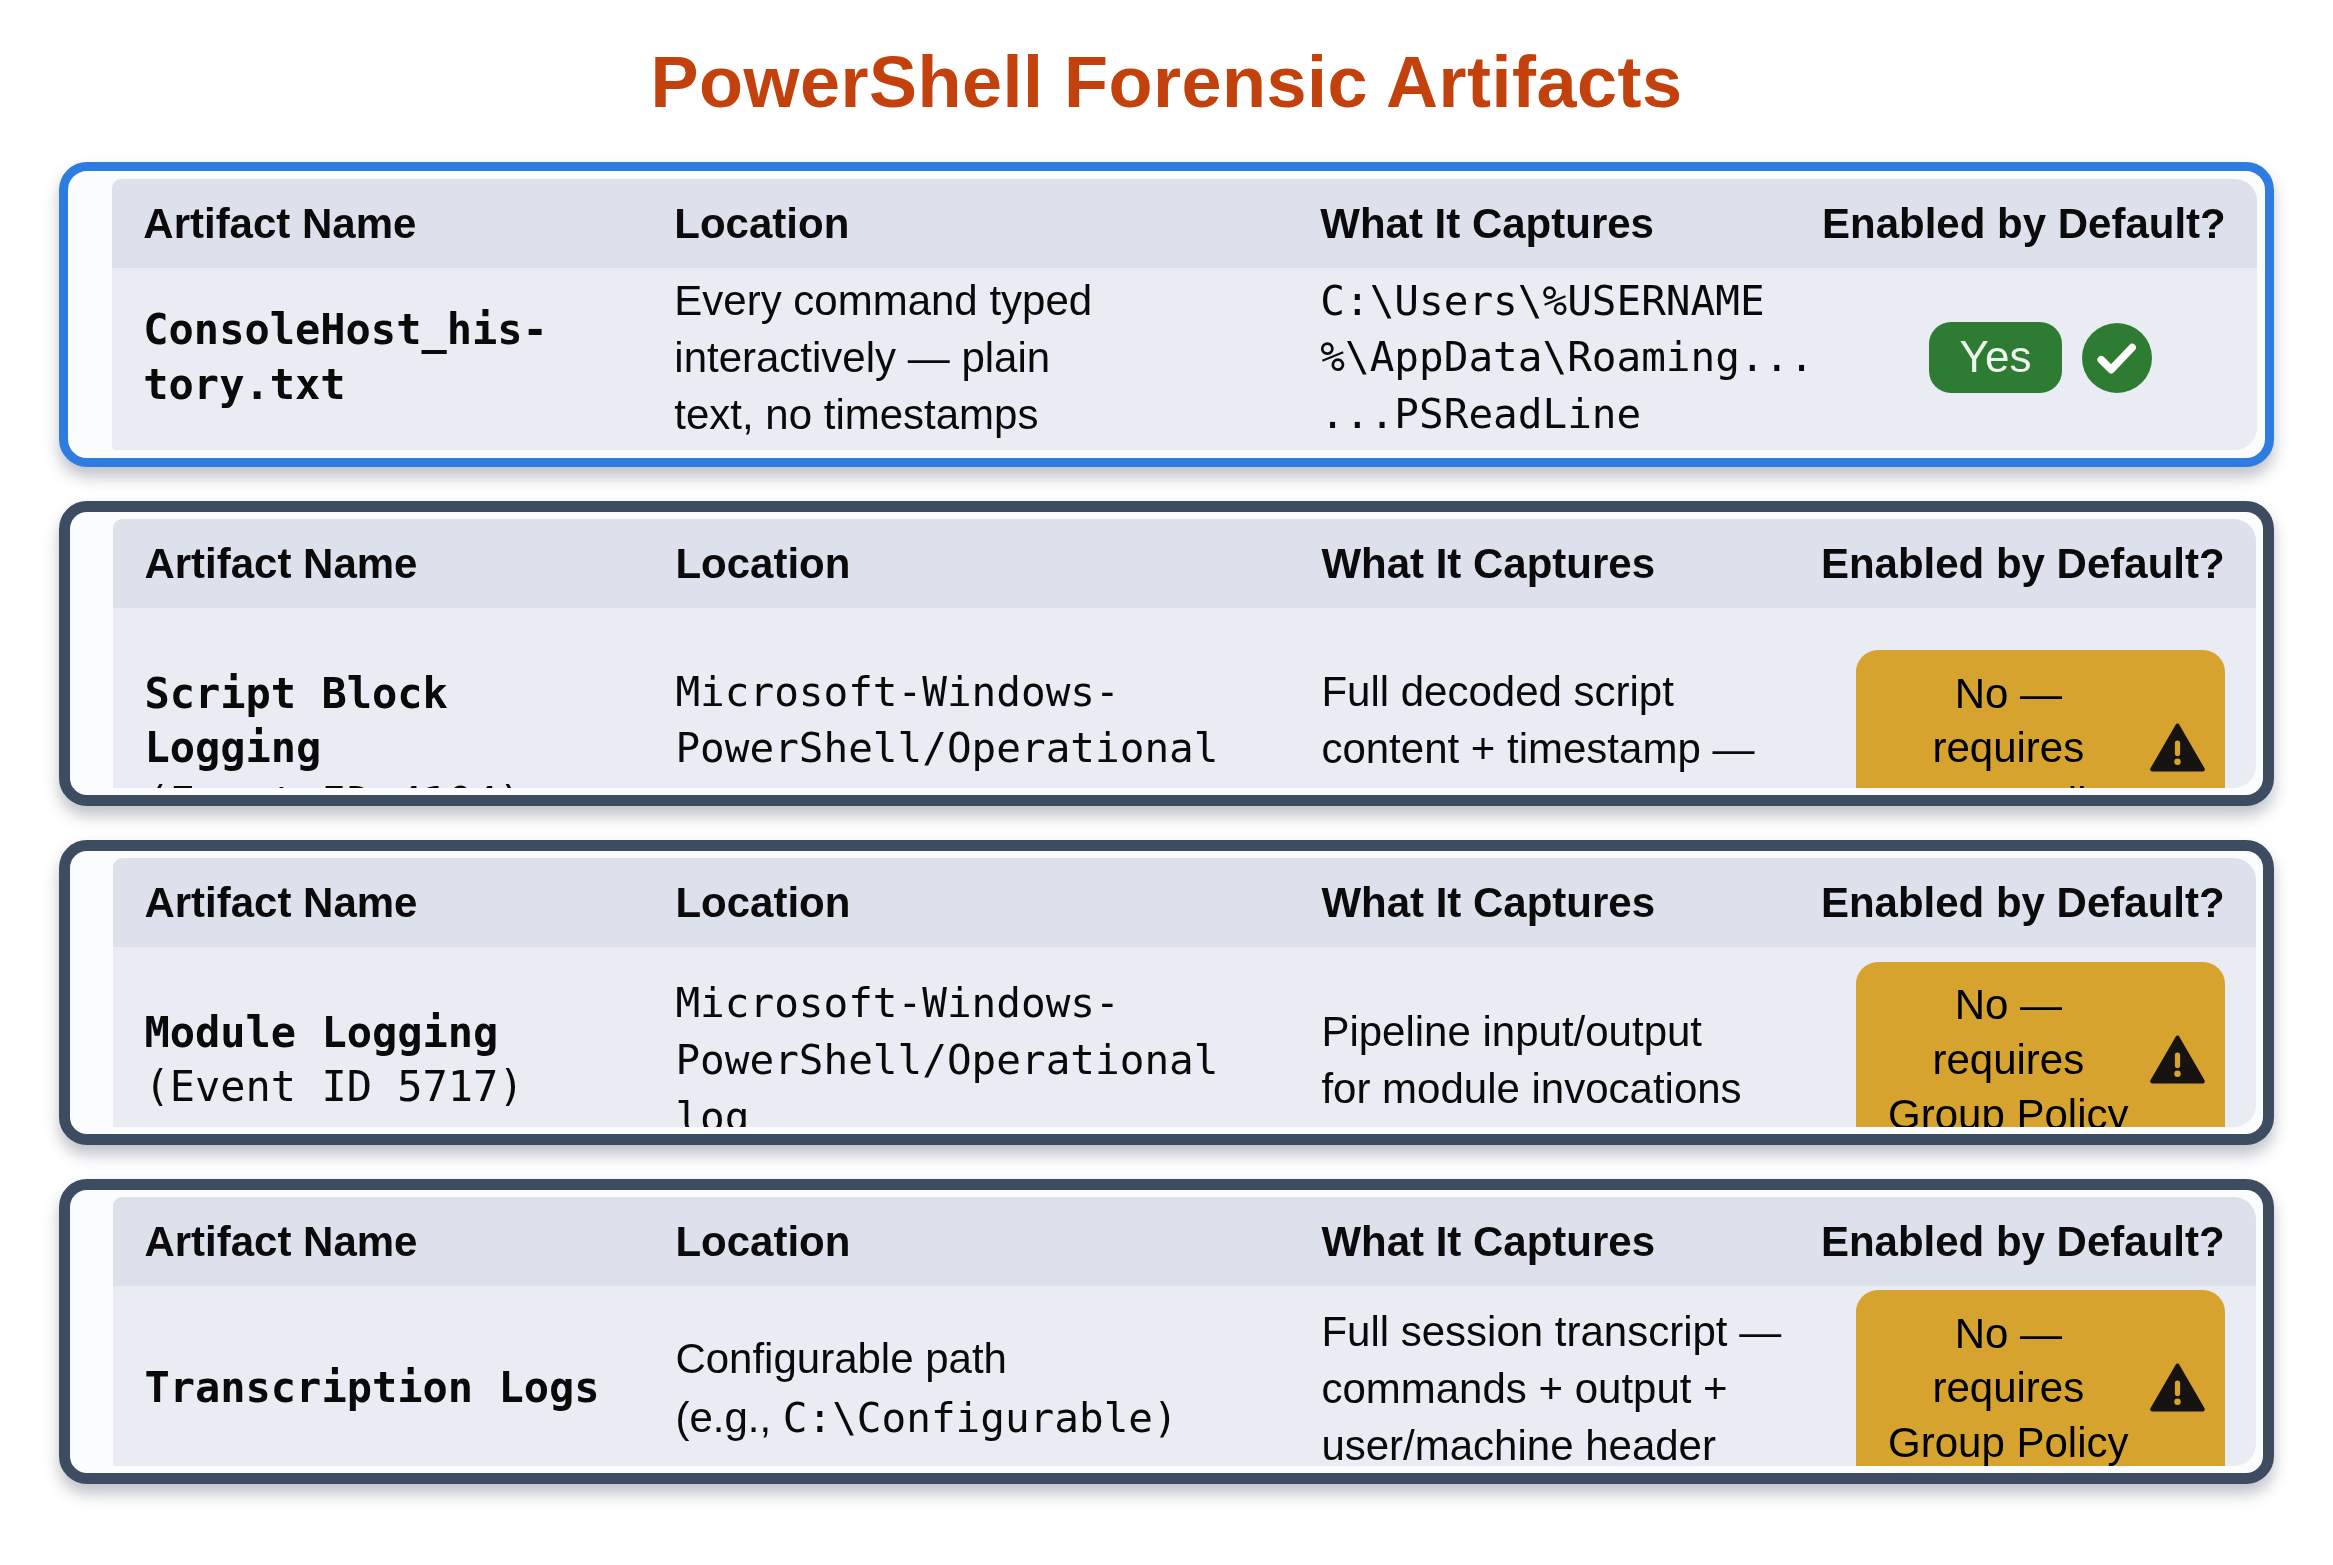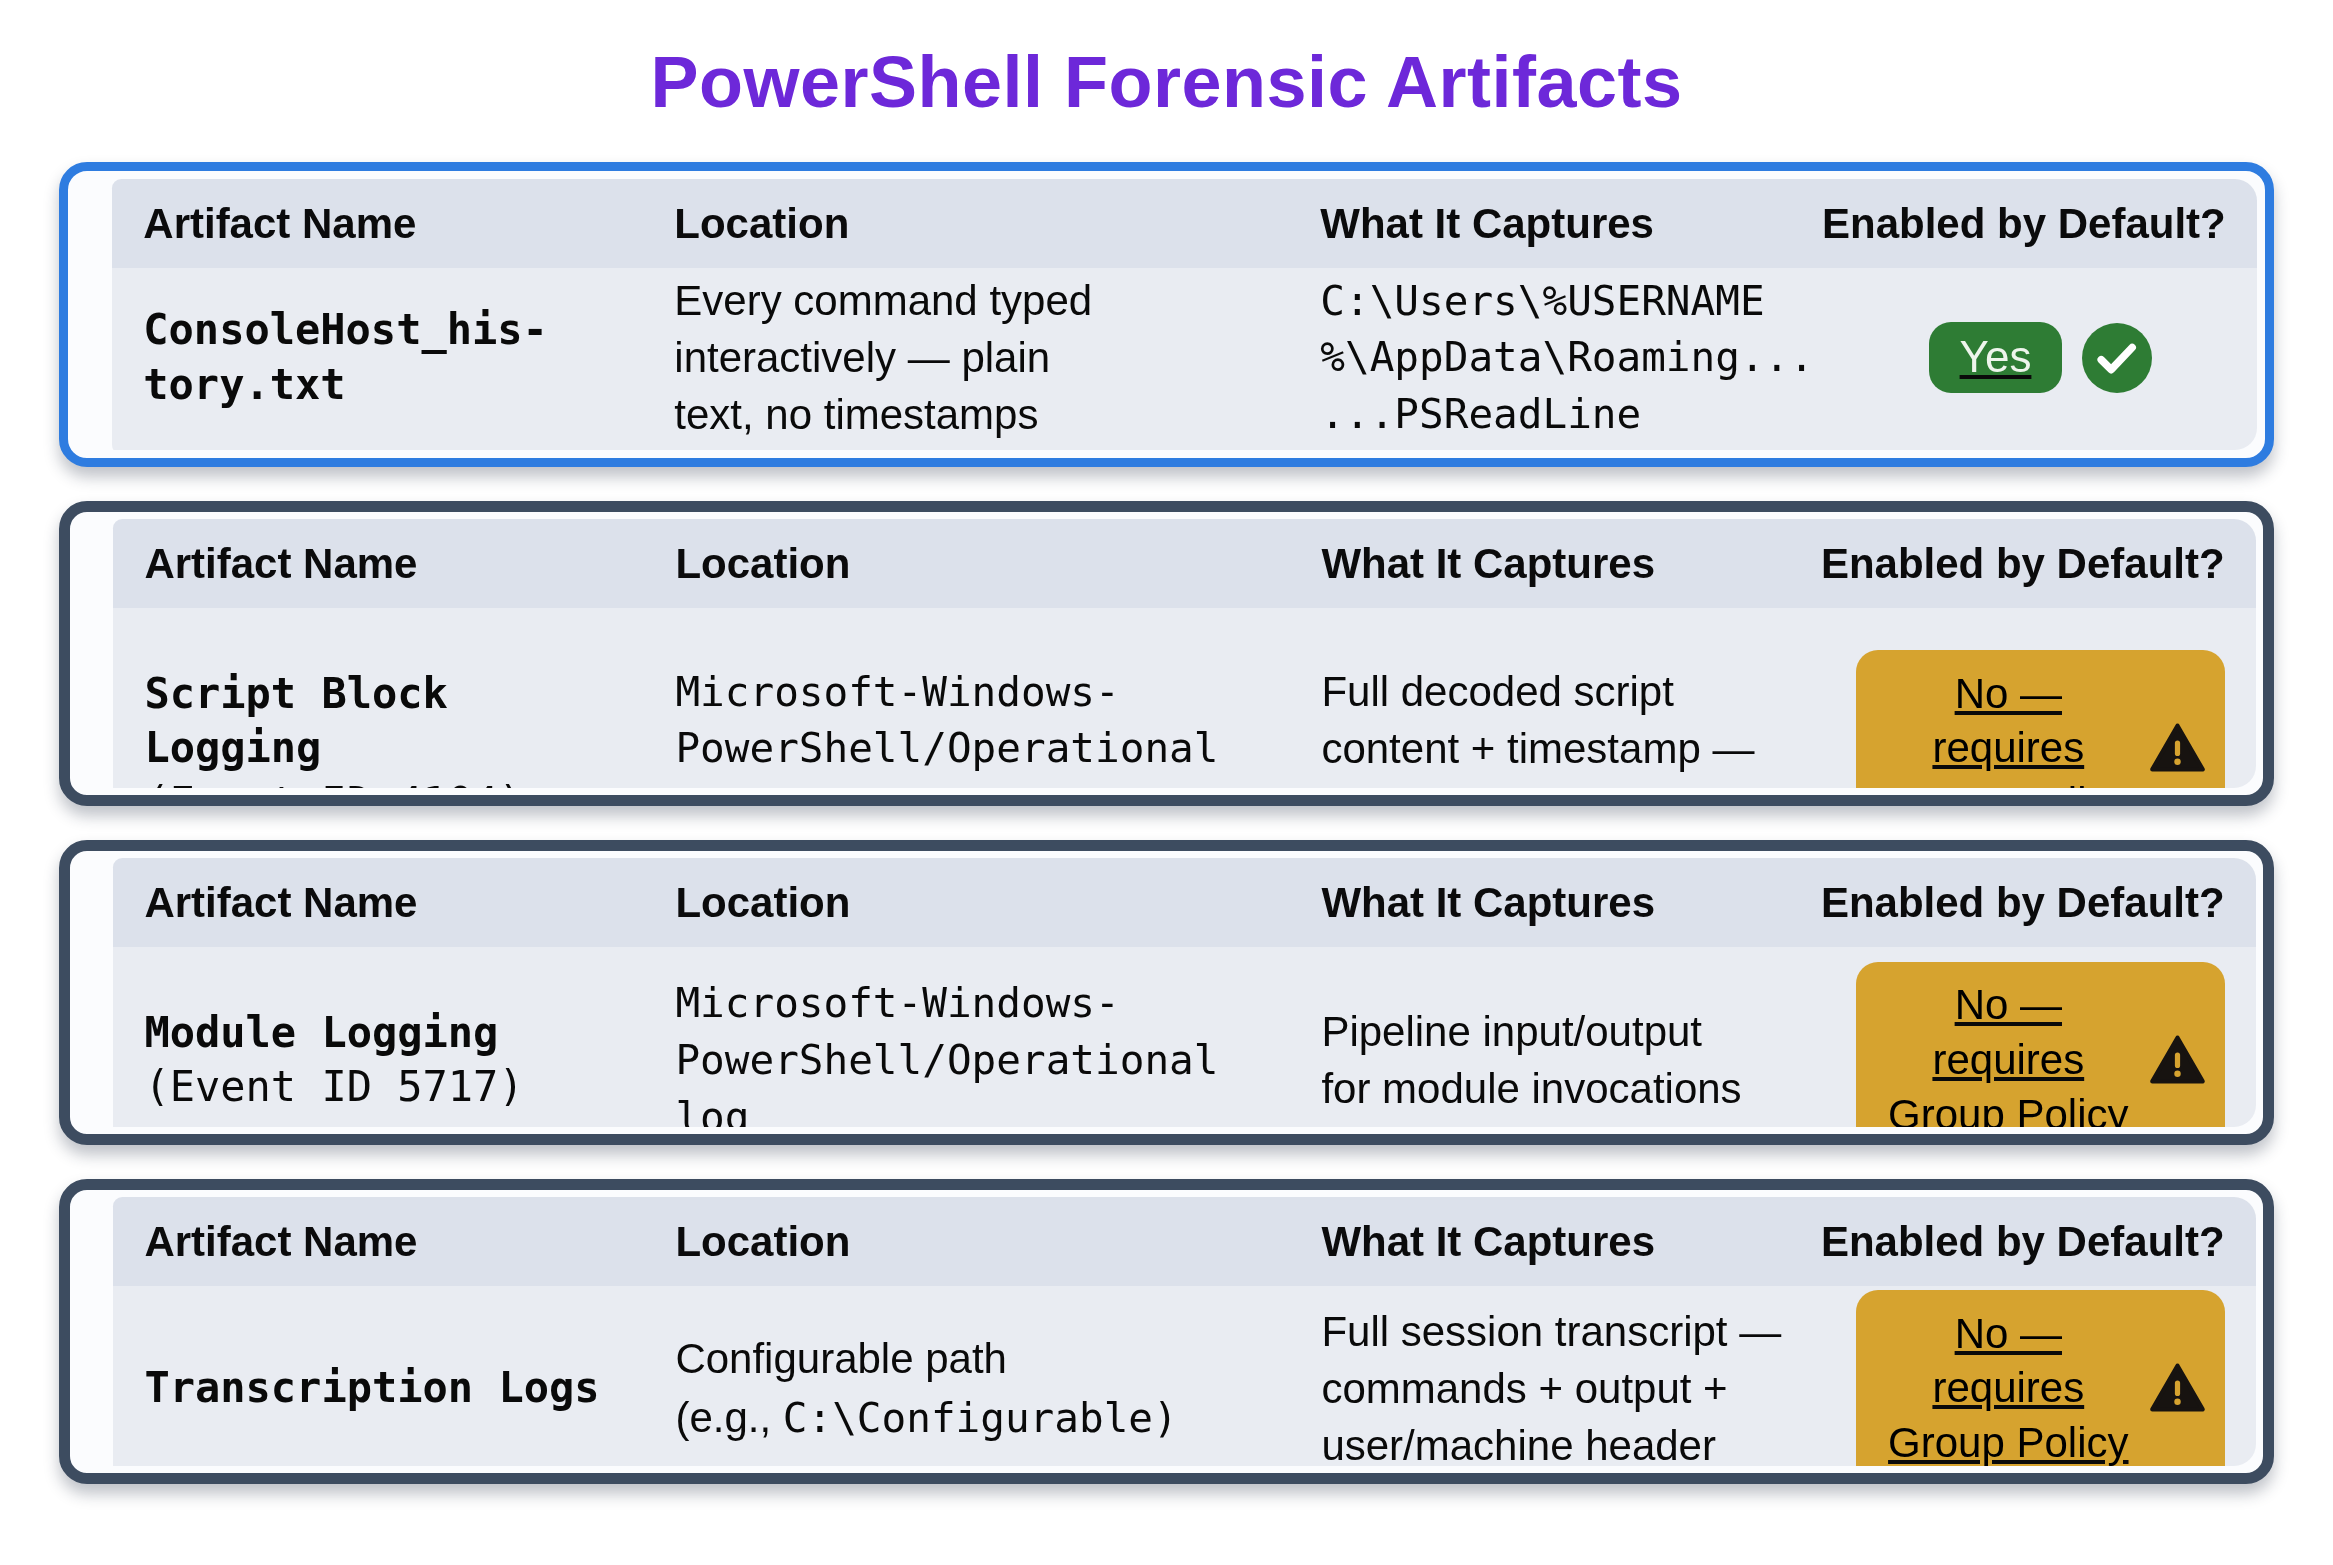--- a/index.html
+++ b/index.html
@@ -7,21 +7,21 @@
     width:2333px; height:1565px;
     background:#ffffff;
     font-family:"Liberation Sans", sans-serif;
     color:#0a0a0a;
     overflow:hidden;
   }
   .title {
     text-align:center;
     font-size:72px;
     font-weight:bold;
-    color:#6d28d9;
+    color:#c2410c;
     padding-top:41px;
     letter-spacing:0.5px;
   }
   .cards {
     display:flex; flex-direction:column;
     gap:34px;
     padding:39px 59px 0 59px;
   }
   .card {
     height:305px;
@@ -89,21 +89,20 @@
   .cell-cap {
     font-size:42px;
     line-height:1.36;
     white-space:pre-line;
   }
   .cell-enabled {
     display:flex;
     justify-content:center;
     align-items:flex-start;
     min-width:0;
-    text-decoration:underline;
   }
   .yes-wrap { display:flex; align-items:center; gap:20px; }
   .badge-yes {
     background:#2e7c34;
     color:#eef5ec;
     font-size:44px;
     padding:11px 31px;
     border-radius:22px;
     line-height:1.1;
   }

